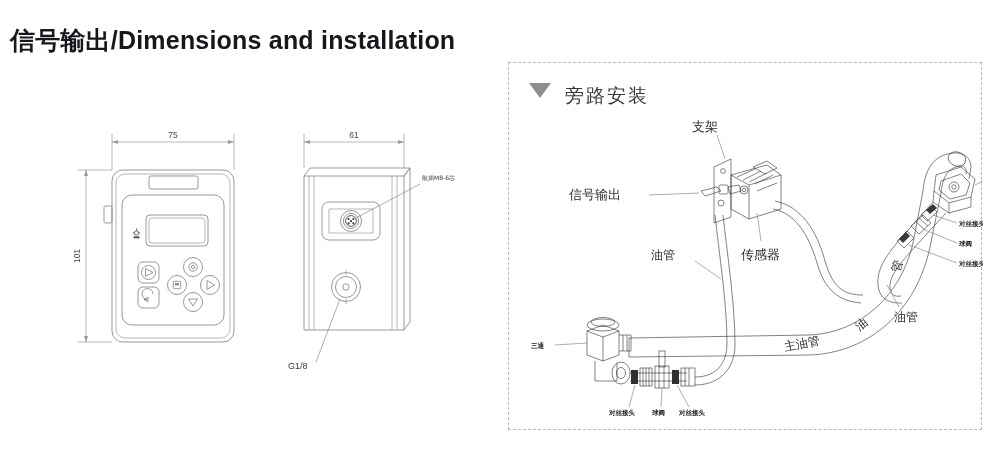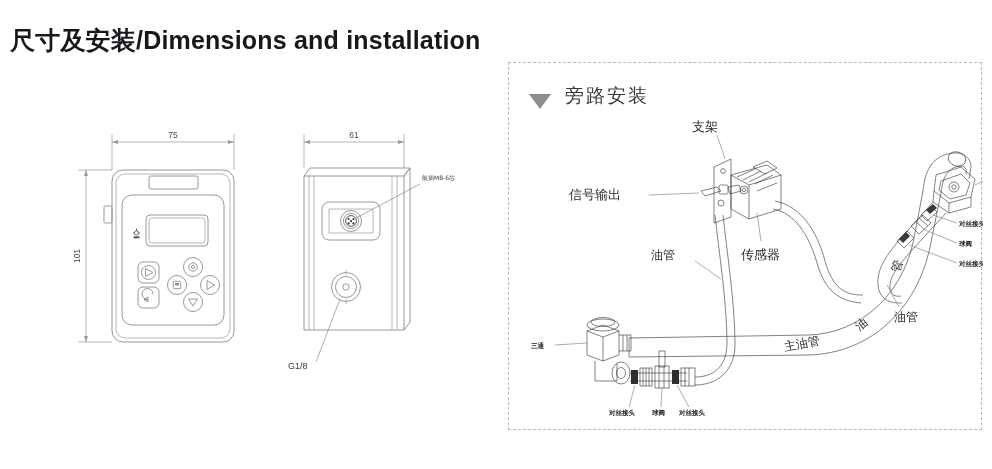--- a/index.html
+++ b/index.html
@@ -47,21 +47,21 @@
     height: 368px;
     border: 1px dashed #b9b9b9;
     background: #ffffff;
     box-sizing: border-box;
   }
   #installation-heading {
     position: absolute;
     left: 20px;
     top: 20px;
     display: flex;
-    align-items: flex-end;
+    align-items: flex-start;
     gap: 14px;
   }
   #installation-heading .tri {
     width: 0;
     height: 0;
     border-left: 11px solid transparent;
     border-right: 11px solid transparent;
     border-top: 15px solid #8e8e8e;
   }
   #installation-heading .htxt {
@@ -88,21 +88,21 @@
 
   .ln  { stroke: #8c8c8c; fill: none; stroke-width: 0.9; }
   .ln-d{ stroke: #9a9a9a; fill: none; stroke-width: 0.7; }
   .ln-k{ stroke: #2f2f2f; fill: none; stroke-width: 0.8; }
   .ln-kt{ stroke: #2f2f2f; fill: none; stroke-width: 0.6; }
   .lead{ stroke: #8a8a8a; fill: none; stroke-width: 0.7; }
 </style>
 </head>
 <body>
 
-<div id="page-title">尺寸及安装/Dimensions and installation</div>
+<div id="page-title">信号输出/Dimensions and installation</div>
 
 <div id="dimensions-drawing">
   <svg width="480" height="300" viewBox="0 0 480 300" xmlns="http://www.w3.org/2000/svg">
 
     <g>
       <line class="ln-d" x1="96" y1="24" x2="96" y2="60"></line>
       <line class="ln-d" x1="218" y1="24" x2="218" y2="60"></line>
       <line class="ln-d" x1="96" y1="32" x2="218" y2="32"></line>
       <polygon points="96,32 102,30 102,34" fill="#9a9a9a"></polygon>
       <polygon points="218,32 212,30 212,34" fill="#9a9a9a"></polygon>

